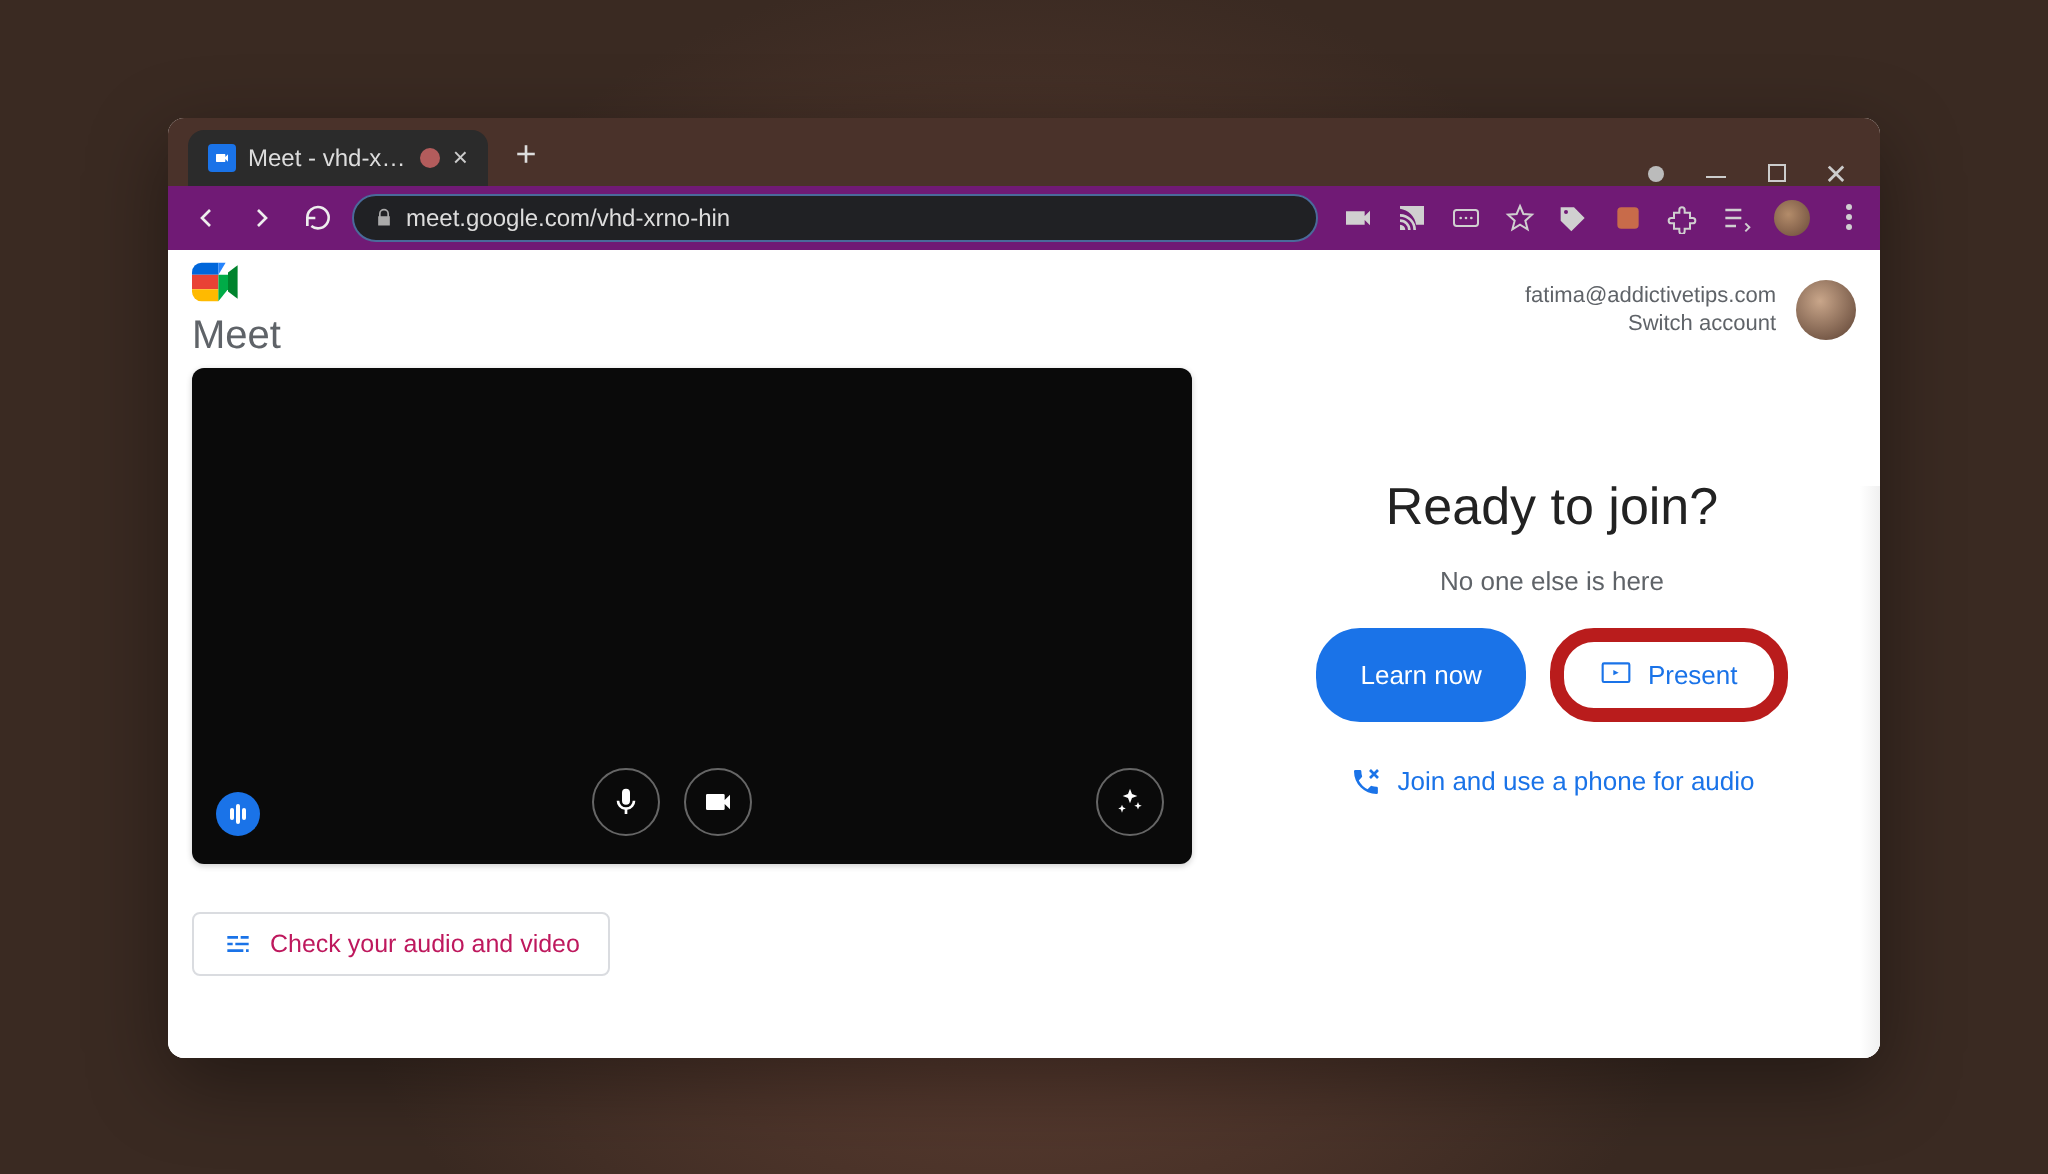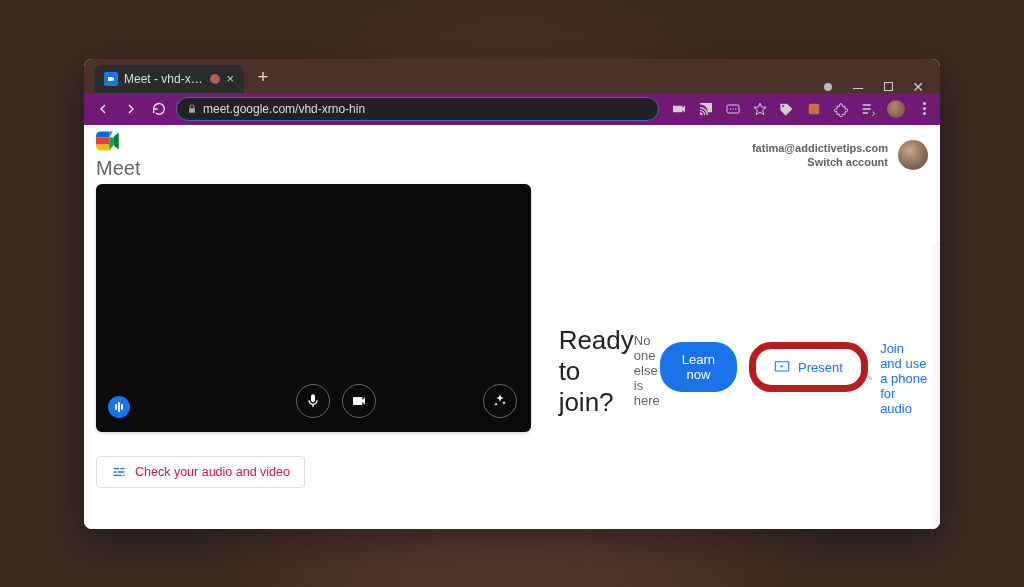--- a/index.html
+++ b/index.html
@@ -79,21 +79,21 @@
     display: flex; align-items: center; justify-content: space-between;
     padding: 0 16px; font-size: 12px; color: #555;
     border-bottom: 1px solid #e0e7f0;
   }
   .banner a { color: #1a73e8; text-decoration: none; font-size: 12px; }
 
   .content { flex: 1; position: relative; background: #fff; padding: 6px 12px 10px 12px; display:flex; flex-direction:column; }
   .topline { display:flex; align-items:center; justify-content:space-between; margin-bottom: 4px; }
   .logo { display:flex; align-items:flex-start; gap:6px;flex-direction:column; }
   .brand { font-size: 20px; color: #5f6368; font-family: "Product Sans", Arial, sans-serif; }
-  .account-block { display:flex; align-items:center; gap:10px;font-weight:bold; }
+  .account-block { display:flex; align-items:center; gap:10px; }
   .account-text { text-align:right; font-size:11px; color:#5f6368; line-height:1.3; }
   .account-avatar { width:30px; height:30px; border-radius:50%; background: radial-gradient(circle at 40% 35%, #c9a68a, #5a3f31); }
 
   .main-row { flex:1; display:flex; gap: 28px; }
   .video-col { width: 500px; display:flex; flex-direction:column; }
   .video-box {
     width:100%; height: 248px; background: #0a0a0a;
     border-radius: 6px; box-shadow: 0 1px 3px rgba(0,0,0,0.2);
     position: relative;
   }
@@ -117,21 +117,21 @@
   .check-btn {
     margin-top: 24px; align-self: flex-start;
     display:flex; align-items:center; gap:8px;
     border: 1px solid #dadce0; border-radius: 4px;
     padding: 7px 14px; font-size: 12.5px; color: #be185d;
     cursor:pointer;
   }
   .check-btn svg { width:16px; height:16px; fill:#1a73e8; }
 
   .join-col {
-    flex:1; display:flex; align-items:center;
+    flex:1; display:flex; flex-direction:column; align-items:center;
     padding-top: 54px; color:#3c4043;
   }
   .join-title { font-size: 26px; font-weight: 400; margin-bottom: 14px; font-family: "Google Sans", Arial, sans-serif; color:#222; }
   .join-sub { font-size: 13px; color:#5f6368; margin-bottom: 16px; }
   .join-buttons { display:flex; gap: 12px; margin-bottom: 22px; }
   .join-btn {
     background:#1a73e8; color:#fff; border:none; border-radius: 22px;
     padding: 10px 22px; font-size: 13px; cursor:pointer; font-family: "Google Sans", Arial, sans-serif;
   }
   .present-btn {

